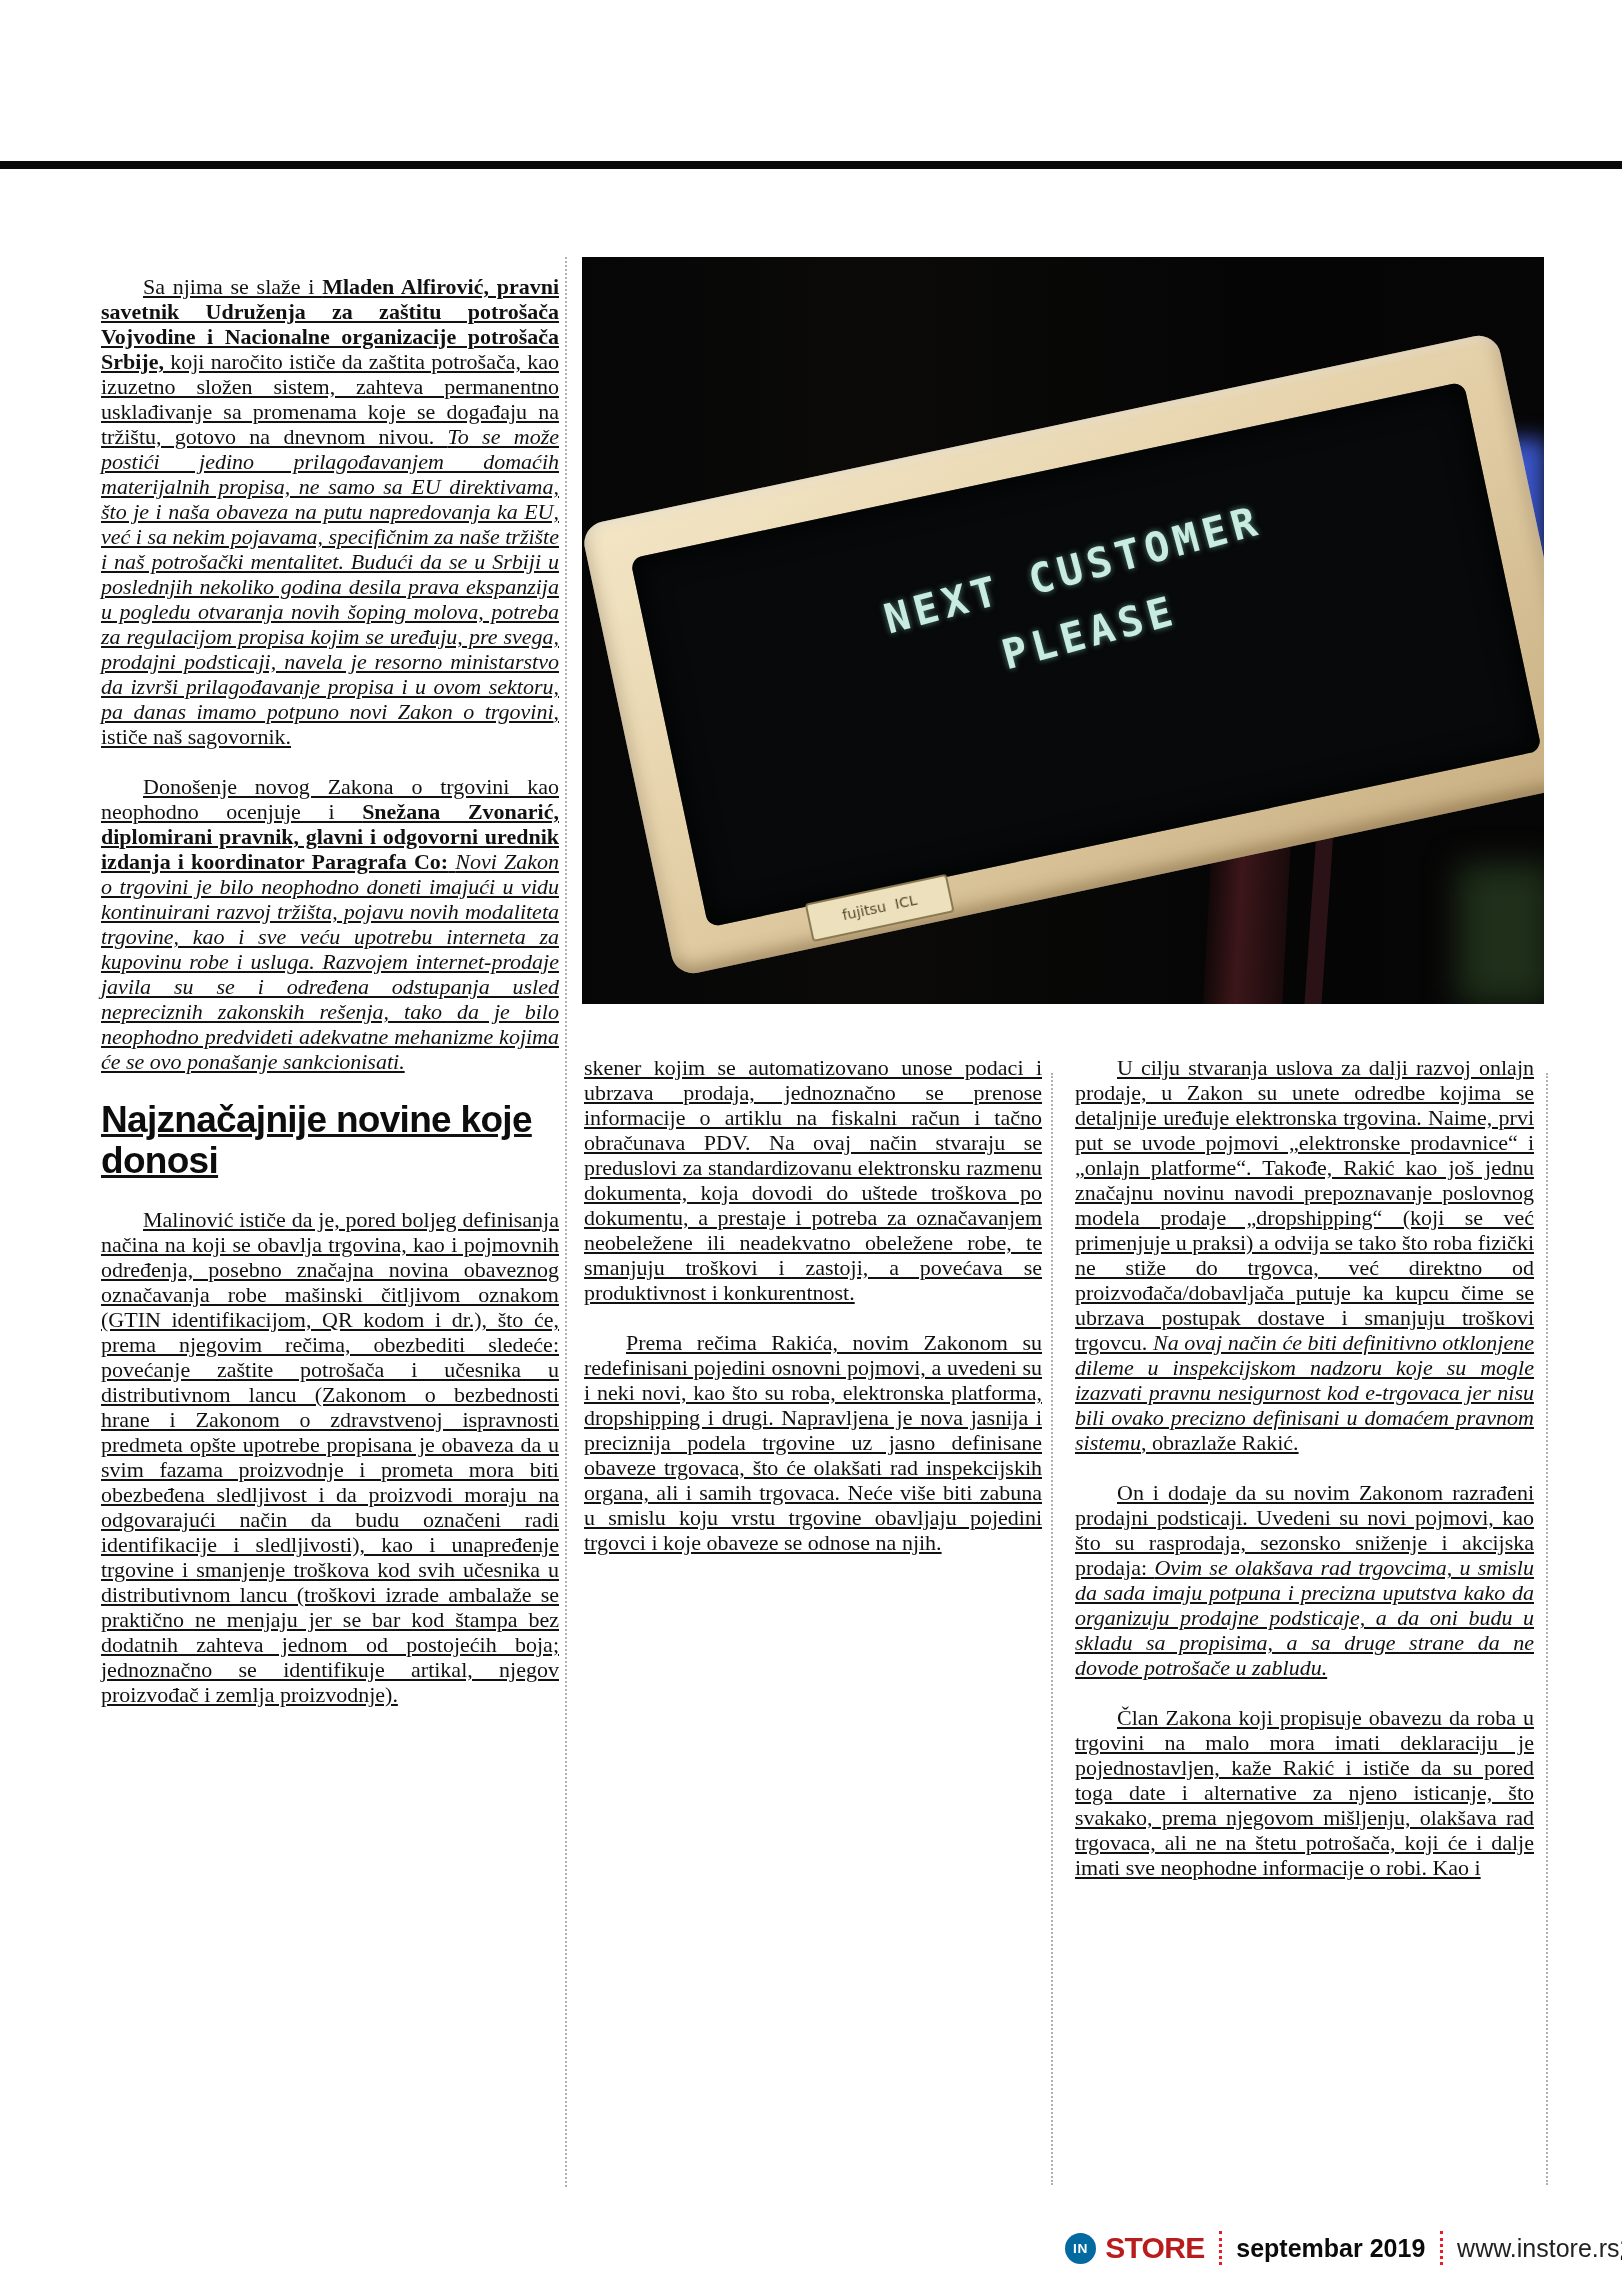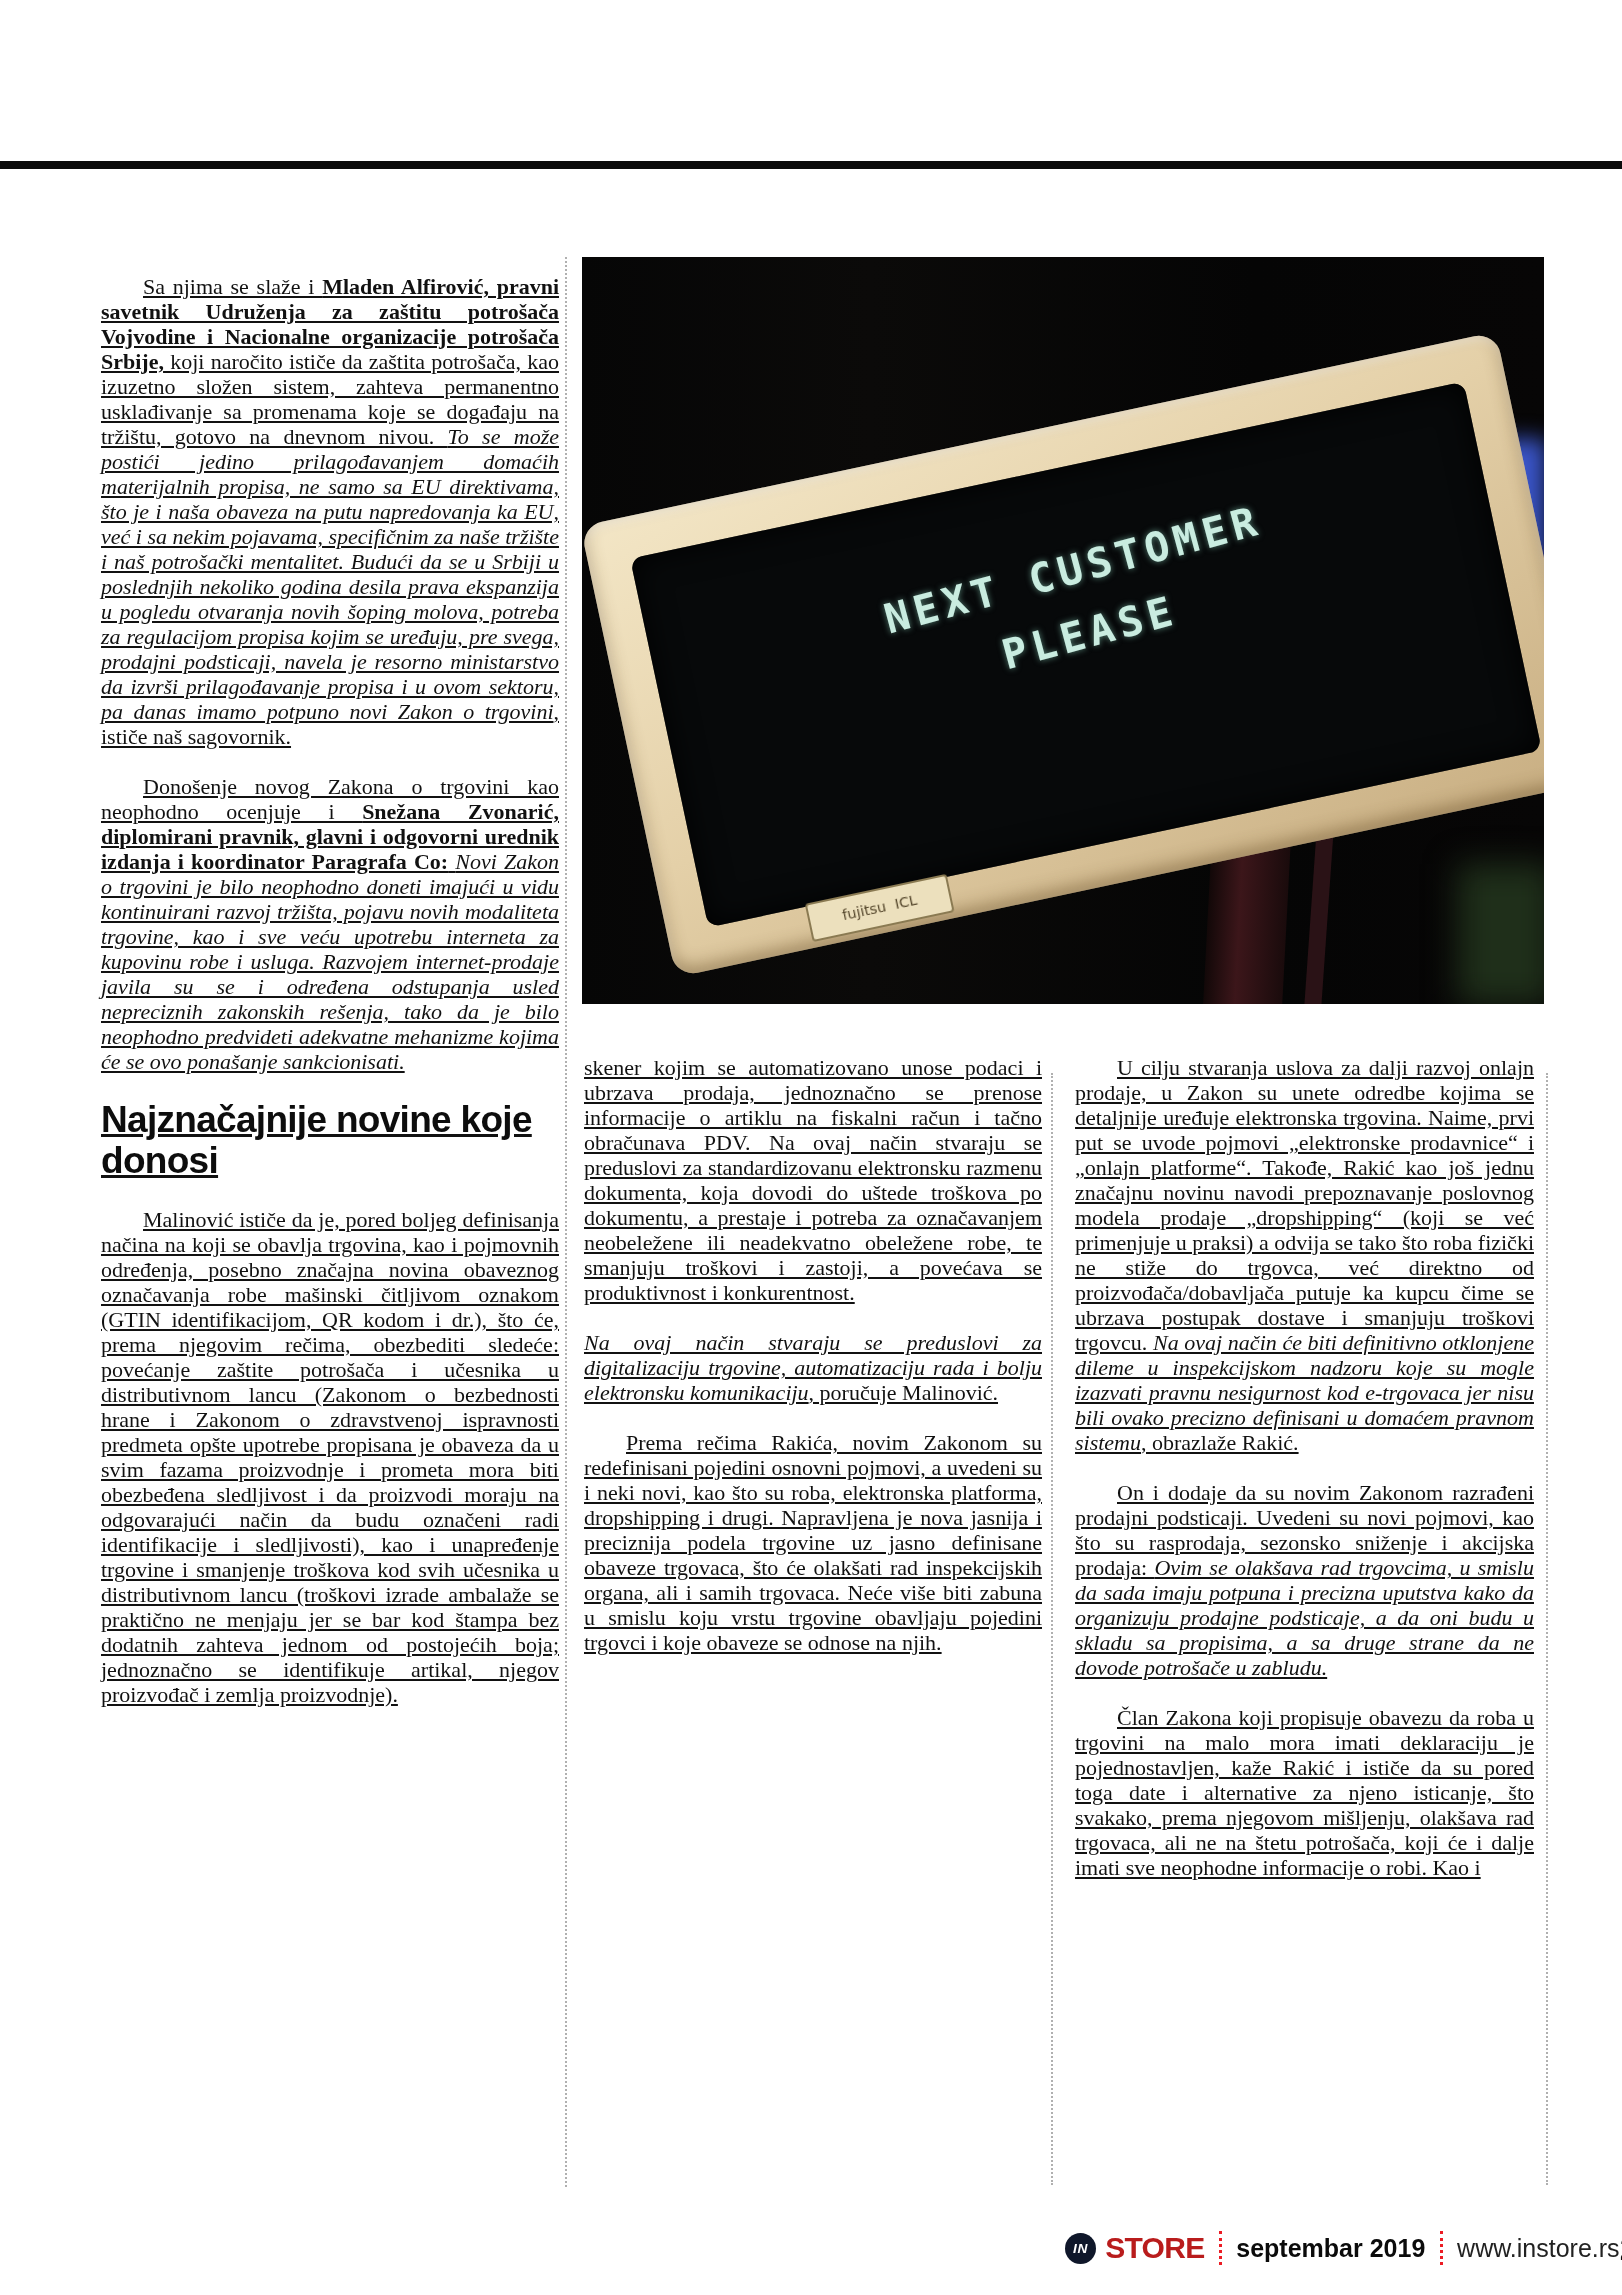--- a/index.html
+++ b/index.html
@@ -80,23 +80,23 @@
     background:linear-gradient(#3a55c8 0 45%, #c03028 55% 100%);filter:blur(10.5px);}
   .blob-green{position:absolute;left:876px;top:607px;width:95px;height:141px;
     background:#1f2f1a;filter:blur(15.7px);}
 
   
   .footer{
     position:absolute;left:1065px;top:2227px;width:469px;height:42px;
     display:flex;align-items:center;font-family:"Liberation Sans", sans-serif;
   }
   .logo-icon{
-    width:31px;height:31px;border-radius:50%;background:#0f172a;color:#fff;
+    width:31px;height:31px;border-radius:50%;background:#0369a1;color:#fff;
     display:flex;align-items:center;justify-content:center;
-    font-weight:bold;font-size:13.7px;letter-spacing:0.7px;flex:0 0 auto;font-style:italic;
+    font-weight:bold;font-size:13.7px;letter-spacing:0.7px;flex:0 0 auto;
   }
   .logo-store{font-weight:bold;font-size:30px;letter-spacing:-0.7px;color:#b91c1c;margin-left:9.2px;}
   .f-sep{width:0;height:34px;border-left:3.9px dotted var(--red);margin:0 14.4px;flex:0 0 auto;}
   .f-date{font-weight:bold;font-size:25px;color:#0b0b0b;white-space:nowrap;}
   .f-site{font-size:25px;color:#222;white-space:nowrap;}
   .f-page{margin-left:auto;font-weight:bold;font-size:34px;color:#0b0b0b;}
 
   :root{--red:#ec1c24;}
 </style>
 </head>
@@ -132,21 +132,20 @@
     <p class="ind"><span>Donošenje novog Zakona o trgovini kao neophodno ocenjuje i </span><span class="b">Snežana Zvonarić, diplomirani pravnik, glavni i odgovorni urednik izdanja i koordinator Paragrafa Co:</span><span> </span><span class="i">Novi Zakon o trgovini je bilo neophodno doneti imajući u vidu kontinuirani razvoj tržišta, pojavu novih modaliteta trgovine, kao i sve veću upotrebu interneta za kupovinu robe i usluga. Razvojem internet-prodaje javila su se i određena odstupanja usled nepreciznih zakonskih rešenja, tako da je bilo neophodno predvideti adekvatne mehanizme kojima će se ovo ponašanje sankcionisati.</span></p>
     <h2>Najznačajnije novine koje donosi</h2>
     <p class="ind"><span>Malinović ističe da je, pored boljeg definisanja načina na koji se obavlja trgovina, kao i pojmovnih određenja, posebno značajna novina obaveznog označavanja robe mašinski čitljivom oznakom (GTIN identifikacijom, QR kodom i dr.), što će, prema njegovim rečima, obezbediti sledeće: povećanje zaštite potrošača i učesnika u distributivnom lancu (Zakonom o bezbednosti hrane i Zakonom o zdravstvenoj ispravnosti predmeta opšte upotrebe propisana je obaveza da u svim fazama proizvodnje i prometa mora biti obezbeđena sledljivost i da proizvodi moraju na odgovarajući način da budu označeni radi identifikacije i sledljivosti), kao i unapređenje trgovine i smanjenje troškova kod svih učesnika u distributivnom lancu (troškovi izrade ambalaže se praktično ne menjaju jer se bar kod štampa bez dodatnih zahteva jednom od postojećih boja; jednoznačno se identifikuje artikal, njegov proizvođač i zemlja proizvodnje).</span></p>
   </div>
 
 <div class="col col2">
   <div>
       <p><span>skener kojim se automatizovano unose podaci i ubrzava prodaja, jednoznačno se prenose informacije o artiklu na fiskalni račun i tačno obračunava PDV. Na ovaj način stvaraju se preduslovi za standardizovanu elektronsku razmenu dokumenta, koja dovodi do uštede troškova po dokumentu, a prestaje i potreba za označavanjem neobeležene ili neadekvatno obeležene robe, te smanjuju troškovi i zastoji, a povećava se produktivnost i konkurentnost.</span></p>
     </div>
   <div>
-      <p><span class="i">Na ovaj način stvaraju se preduslovi za digitalizaciju trgovine, automatizaciju rada i bolju elektronsku komunikaciju</span><span>, poručuje Malinović.</span></p>
       <p class="ind"><span>Prema rečima Rakića, novim Zakonom su redefinisani pojedini osnovni pojmovi, a uvedeni su i neki novi, kao što su roba, elektronska platforma, dropshipping i drugi. Napravljena je nova jasnija i preciznija podela trgovine uz jasno definisane obaveze trgovaca, što će olakšati rad inspekcijskih organa, ali i samih trgovaca. Neće više biti zabuna u smislu koju vrstu trgovine obavljaju pojedini trgovci i koje obaveze se odnose na njih.</span></p>
     </div>
 </div>
 
 <div class="col col3">
     <p class="ind"><span>U cilju stvaranja uslova za dalji razvoj onlajn prodaje, u Zakon su unete odredbe kojima se detaljnije uređuje elektronska trgovina. Naime, prvi put se uvode pojmovi „elektronske prodavnice“ i „onlajn platforme“. Takođe, Rakić kao još jednu značajnu novinu navodi prepoznavanje poslovnog modela prodaje „dropshipping“ (koji se već primenjuje u praksi) a odvija se tako što roba fizički ne stiže do trgovca, već direktno od proizvođača/dobavljača putuje ka kupcu čime se ubrzava postupak dostave i smanjuju troškovi trgovcu. </span><span class="i">Na ovaj način će biti definitivno otklonjene dileme u inspekcijskom nadzoru koje su mogle izazvati pravnu nesigurnost kod e-trgovaca jer nisu bili ovako precizno definisani u domaćem pravnom sistemu</span><span>, obrazlaže Rakić.</span></p>
     <p class="ind"><span>On i dodaje da su novim Zakonom razrađeni prodajni podsticaji. Uvedeni su novi pojmovi, kao što su rasprodaja, sezonsko sniženje i akcijska prodaja: </span><span class="i">Ovim se olakšava rad trgovcima, u smislu da sada imaju potpuna i precizna uputstva kako da organizuju prodajne podsticaje, a da oni budu u skladu sa propisima, a sa druge strane da ne dovode potrošače u zabludu.</span></p>
     <p class="ind"><span>Član Zakona koji propisuje obavezu da roba u trgovini na malo mora imati deklaraciju je pojednostavljen, kaže Rakić i ističe da su pored toga date i alternative za njeno isticanje, što svakako, prema njegovom mišljenju, olakšava rad trgovaca, ali ne na štetu potrošača, koji će i dalje imati sve neophodne informacije o robi. Kao i</span></p>
   </div>
 

